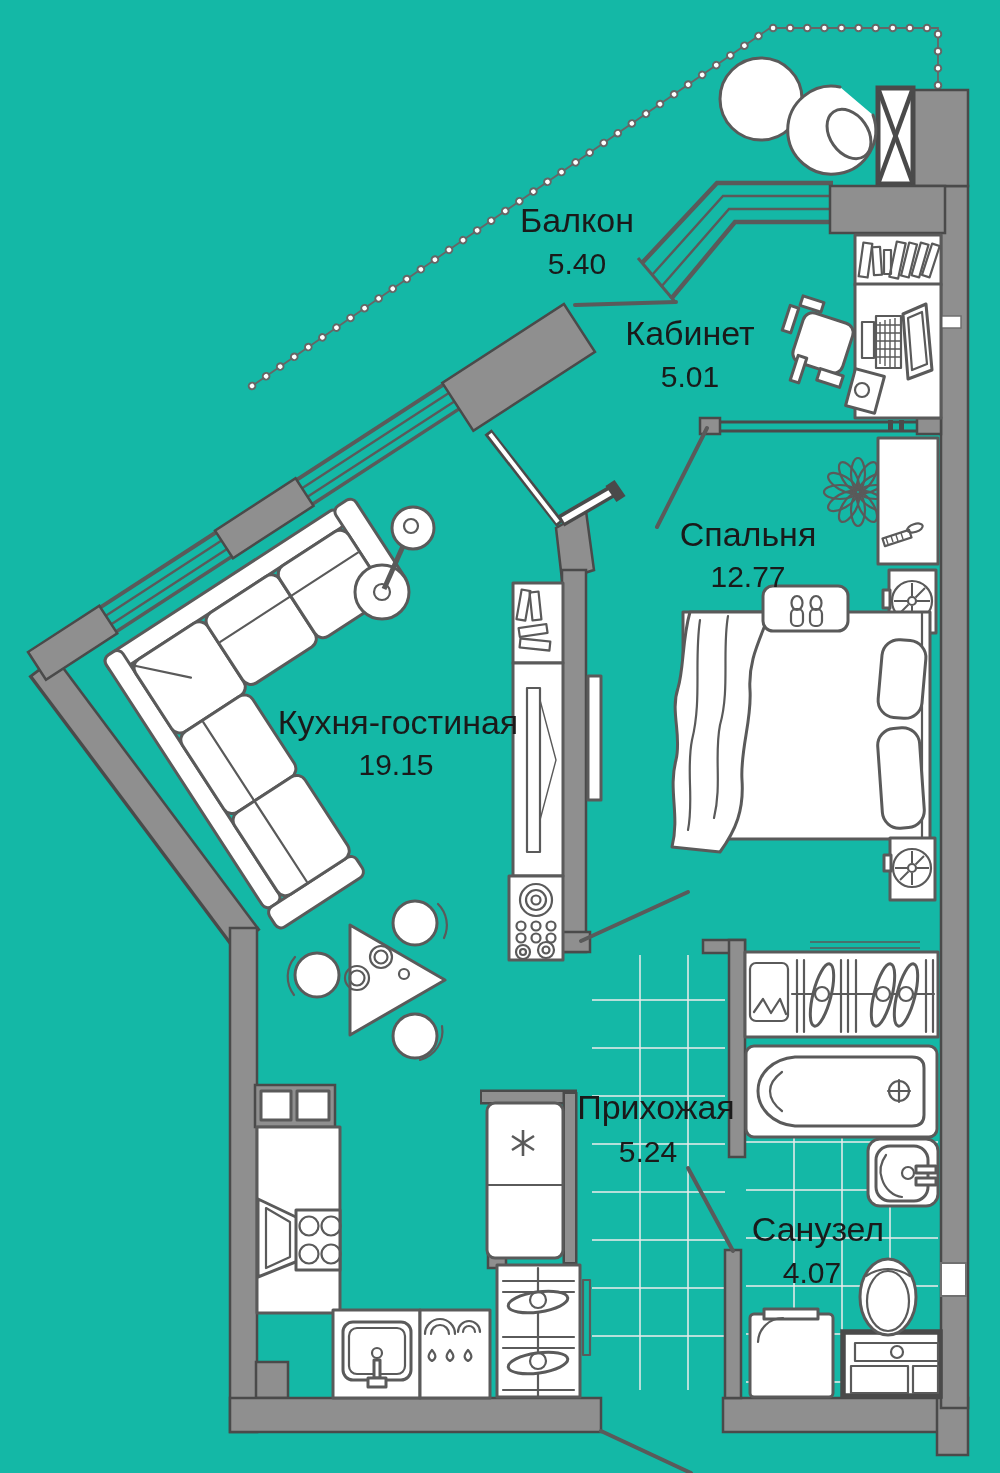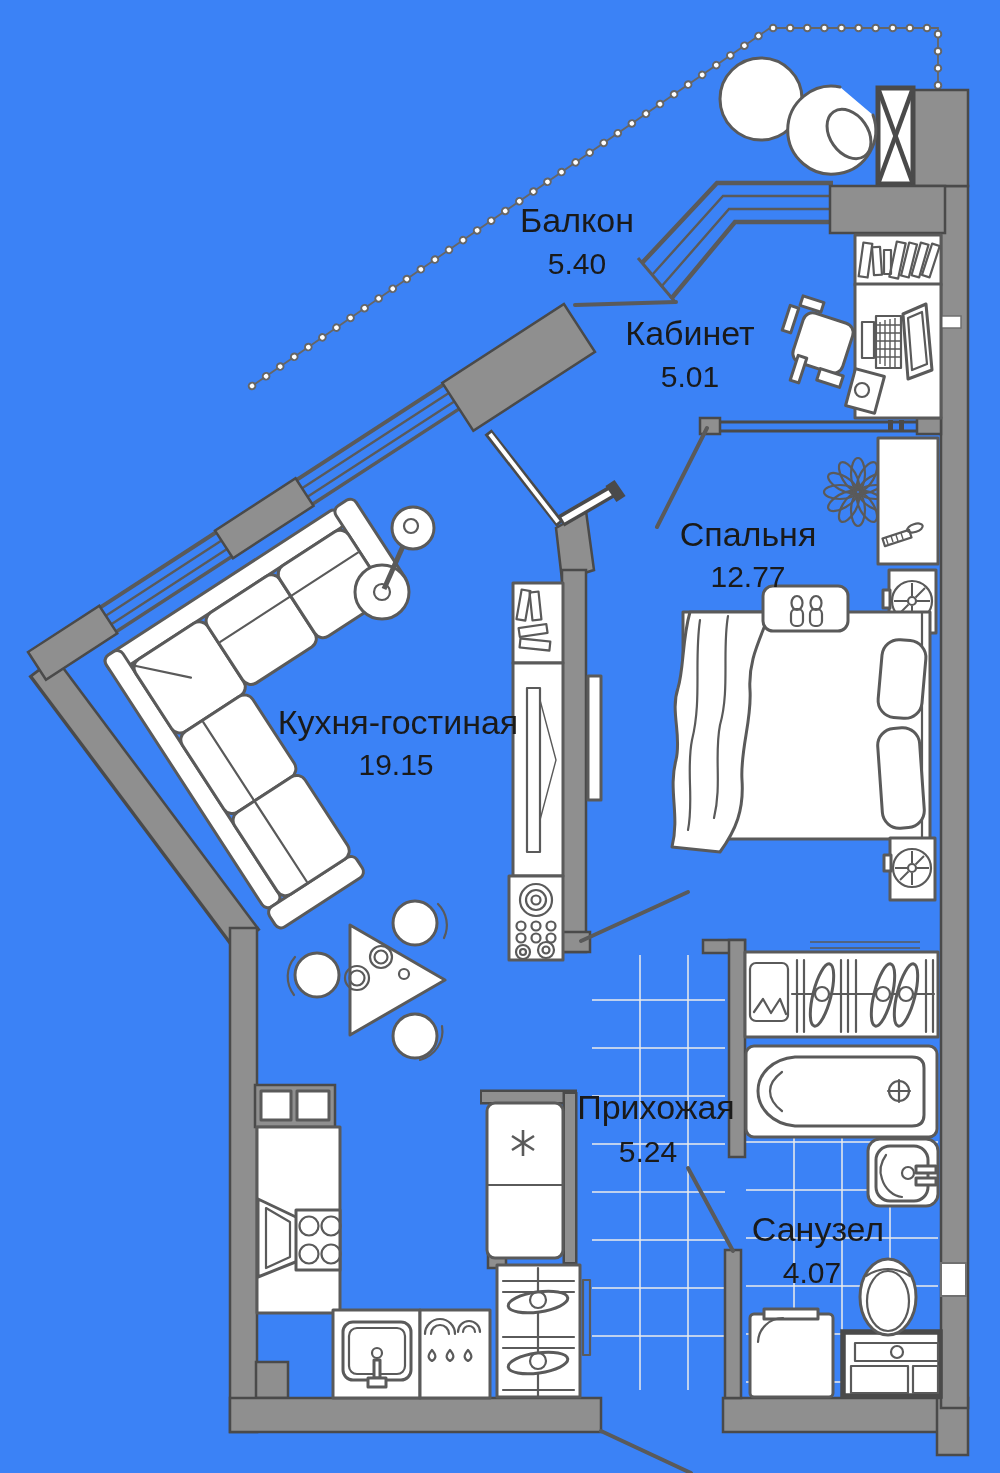--- a/index.html
+++ b/index.html
@@ -1,16 +1,16 @@
 <!DOCTYPE html>
 <html><head>
 <meta charset="utf-8">
 <style>
   html,body{margin:0;padding:0;background:#fff;}
-  #plan-wrap{position:relative;width:1000px;height:1473px;background:#3b82f6;overflow:hidden;}
+  #plan-wrap{position:relative;width:1000px;height:1473px;background:#14b8a6;overflow:hidden;}
   svg{display:block;}
   .wall{fill:#8F8F8F;stroke:#4A4A4A;stroke-width:2.5;stroke-linejoin:miter;}
   .wl{stroke:#4A4A4A;fill:none;}
   .wf{stroke:#8F8F8F;fill:none;}
   .f{fill:#fff;stroke:#5A5A5A;stroke-width:3;stroke-linejoin:round;stroke-linecap:round;}
   .f2{fill:none;stroke:#5A5A5A;stroke-width:2.2;stroke-linejoin:round;stroke-linecap:round;}
   .f1{fill:none;stroke:#5A5A5A;stroke-width:1.4;}
   .leaf{stroke:#5A5A5A;stroke-width:4;stroke-linecap:round;fill:none;}
   .tile{stroke:#ECECEC;stroke-width:1.5;}
   .roomname{font-family:"Liberation Sans",sans-serif;font-size:34px;fill:#1a1a1a;}

